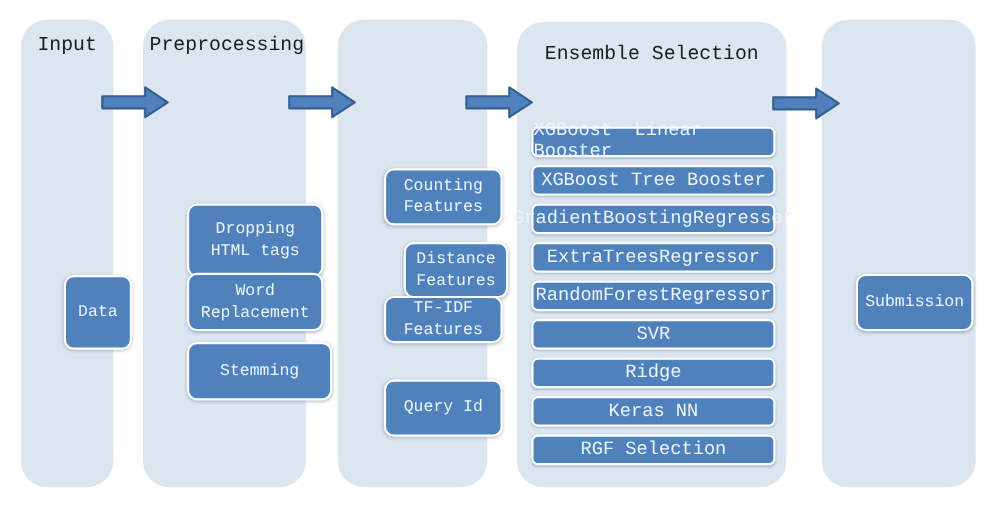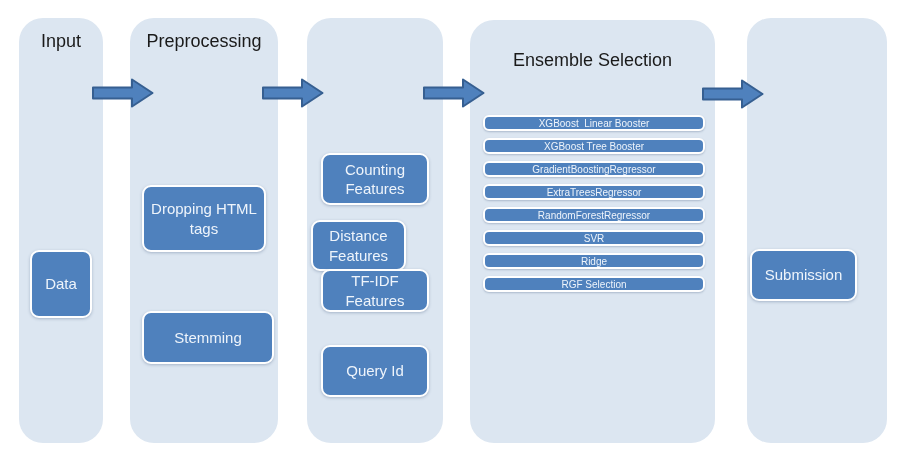--- a/index.html
+++ b/index.html
@@ -8,90 +8,93 @@
     --node:#4f81bd;
     --node-border:#ffffff;
     --node-text:#eef4fb;
     --title-text:#1a1a1a;
     --arrow:#4f81bd;
     --arrow-border:#365f91;
   }
   html,body{margin:0;padding:0;background:var(--bg);}
   .canvas{
     position:relative;width:900px;height:463px;background:var(--bg);
-    font-family:Liberation Sans, sans-serif;overflow:hidden;
+    font-family:Liberation Mono, monospace;overflow:hidden;
   }
   .panel{
     position:absolute;top:18px;height:425px;
     background:var(--panel);border-radius:24px;box-sizing:border-box;
   }
   .p1{left:19px;width:84px;}
   .p2{left:130px;width:148px;}
   .p3{left:307px;width:136px;}
   .p4{left:470px;top:20px;width:245px;height:423px;}
   .p5{left:747px;width:140px;}
   .panel-title{
     margin:0;padding:13px 6px 0 6px;text-align:center;
     font-size:18px;font-weight:400;line-height:1.18;color:var(--title-text);
   }
-  .p4 .panel-title{padding-top:20px;margin-top:10px;}
+  .p4 .panel-title{padding-top:20px;}
   .node{
     position:absolute;background:var(--node);
     border:2.5px solid var(--node-border);border-radius:9px;
     color:var(--node-text);font-size:15px;line-height:1.3;
     display:flex;align-items:center;justify-content:center;text-align:center;
     box-sizing:border-box;padding:2px 5px;
     box-shadow:0 1px 3px rgba(100,120,150,.45);
+    margin-left:28px;
   }
   .elist{
     position:absolute;left:13px;top:95px;width:222px;
     display:flex;flex-direction:column;gap:7px;
   }
   .eitem{
-    height:16px;background:var(--node);
+    height:28px;background:var(--node);
     border:2px solid var(--node-border);border-radius:6px;
-    color:var(--node-text);font-size:10px;white-space:pre-wrap;
+    color:var(--node-text);font-size:17px;white-space:pre-wrap;
     display:flex;align-items:center;justify-content:center;text-align:left;
     box-sizing:border-box;box-shadow:0 1px 2px rgba(100,120,150,.4);
   }
   .arrow{position:absolute;width:62px;height:30px;overflow:visible;}
 </style>
 </head>
 <body>
 
 <div class="canvas">
 
   <section class="panel p1">
     <h2 class="panel-title">Input</h2>
     <div class="node" style="left:11px;top:232px;width:62px;height:68px">Data</div>
   </section>
 
   <section class="panel p2">
     <h2 class="panel-title">Preprocessing</h2>
     <div class="node" style="left:12px;top:167px;width:124px;height:67px">Dropping HTML tags</div>
+    <div class="node" style="left:12px;top:230px;width:124px;height:53px">Word Replacement</div>
     <div class="node" style="left:12px;top:293px;width:132px;height:53px">Stemming</div>
   </section>
 
   <section class="panel p3">
     <div class="node" style="left:14px;top:135px;width:108px;height:52px">Counting Features</div>
-    <div class="node" style="left:4px;top:202px;width:95px;height:51px">Distance Features</div>
+    <div class="node" style="left:32px;top:202px;width:95px;height:51px">Distance Features</div>
     <div class="node" style="left:14px;top:251px;width:108px;height:43px">TF-IDF Features</div>
     <div class="node" style="left:14px;top:327px;width:108px;height:52px">Query Id</div>
   </section>
 
   <section class="panel p4">
     <h2 class="panel-title">Ensemble Selection</h2>
     <div class="elist">
       <div class="eitem">XGBoost  Linear Booster</div>
       <div class="eitem">XGBoost Tree Booster</div>
       <div class="eitem">GradientBoostingRegressor</div>
       <div class="eitem">ExtraTreesRegressor</div>
       <div class="eitem">RandomForestRegressor</div>
       <div class="eitem">SVR</div>
       <div class="eitem">Ridge</div>
+      <div class="eitem">Keras NN</div>
       <div class="eitem">RGF Selection</div>
     </div>
   </section>
 
   <section class="panel p5">
     <div class="node" style="left:3px;top:231px;width:107px;height:52px">Submission</div>
   </section>
 
   <svg class="arrow" style="left:92px;top:78px" viewBox="0 0 62 30">
     <polygon points="1,9.5 40,9.5 40,1.5 60.5,15 40,28.5 40,20.5 1,20.5" fill="var(--arrow)" stroke="var(--arrow-border)" stroke-width="2" stroke-linejoin="round"></polygon>

